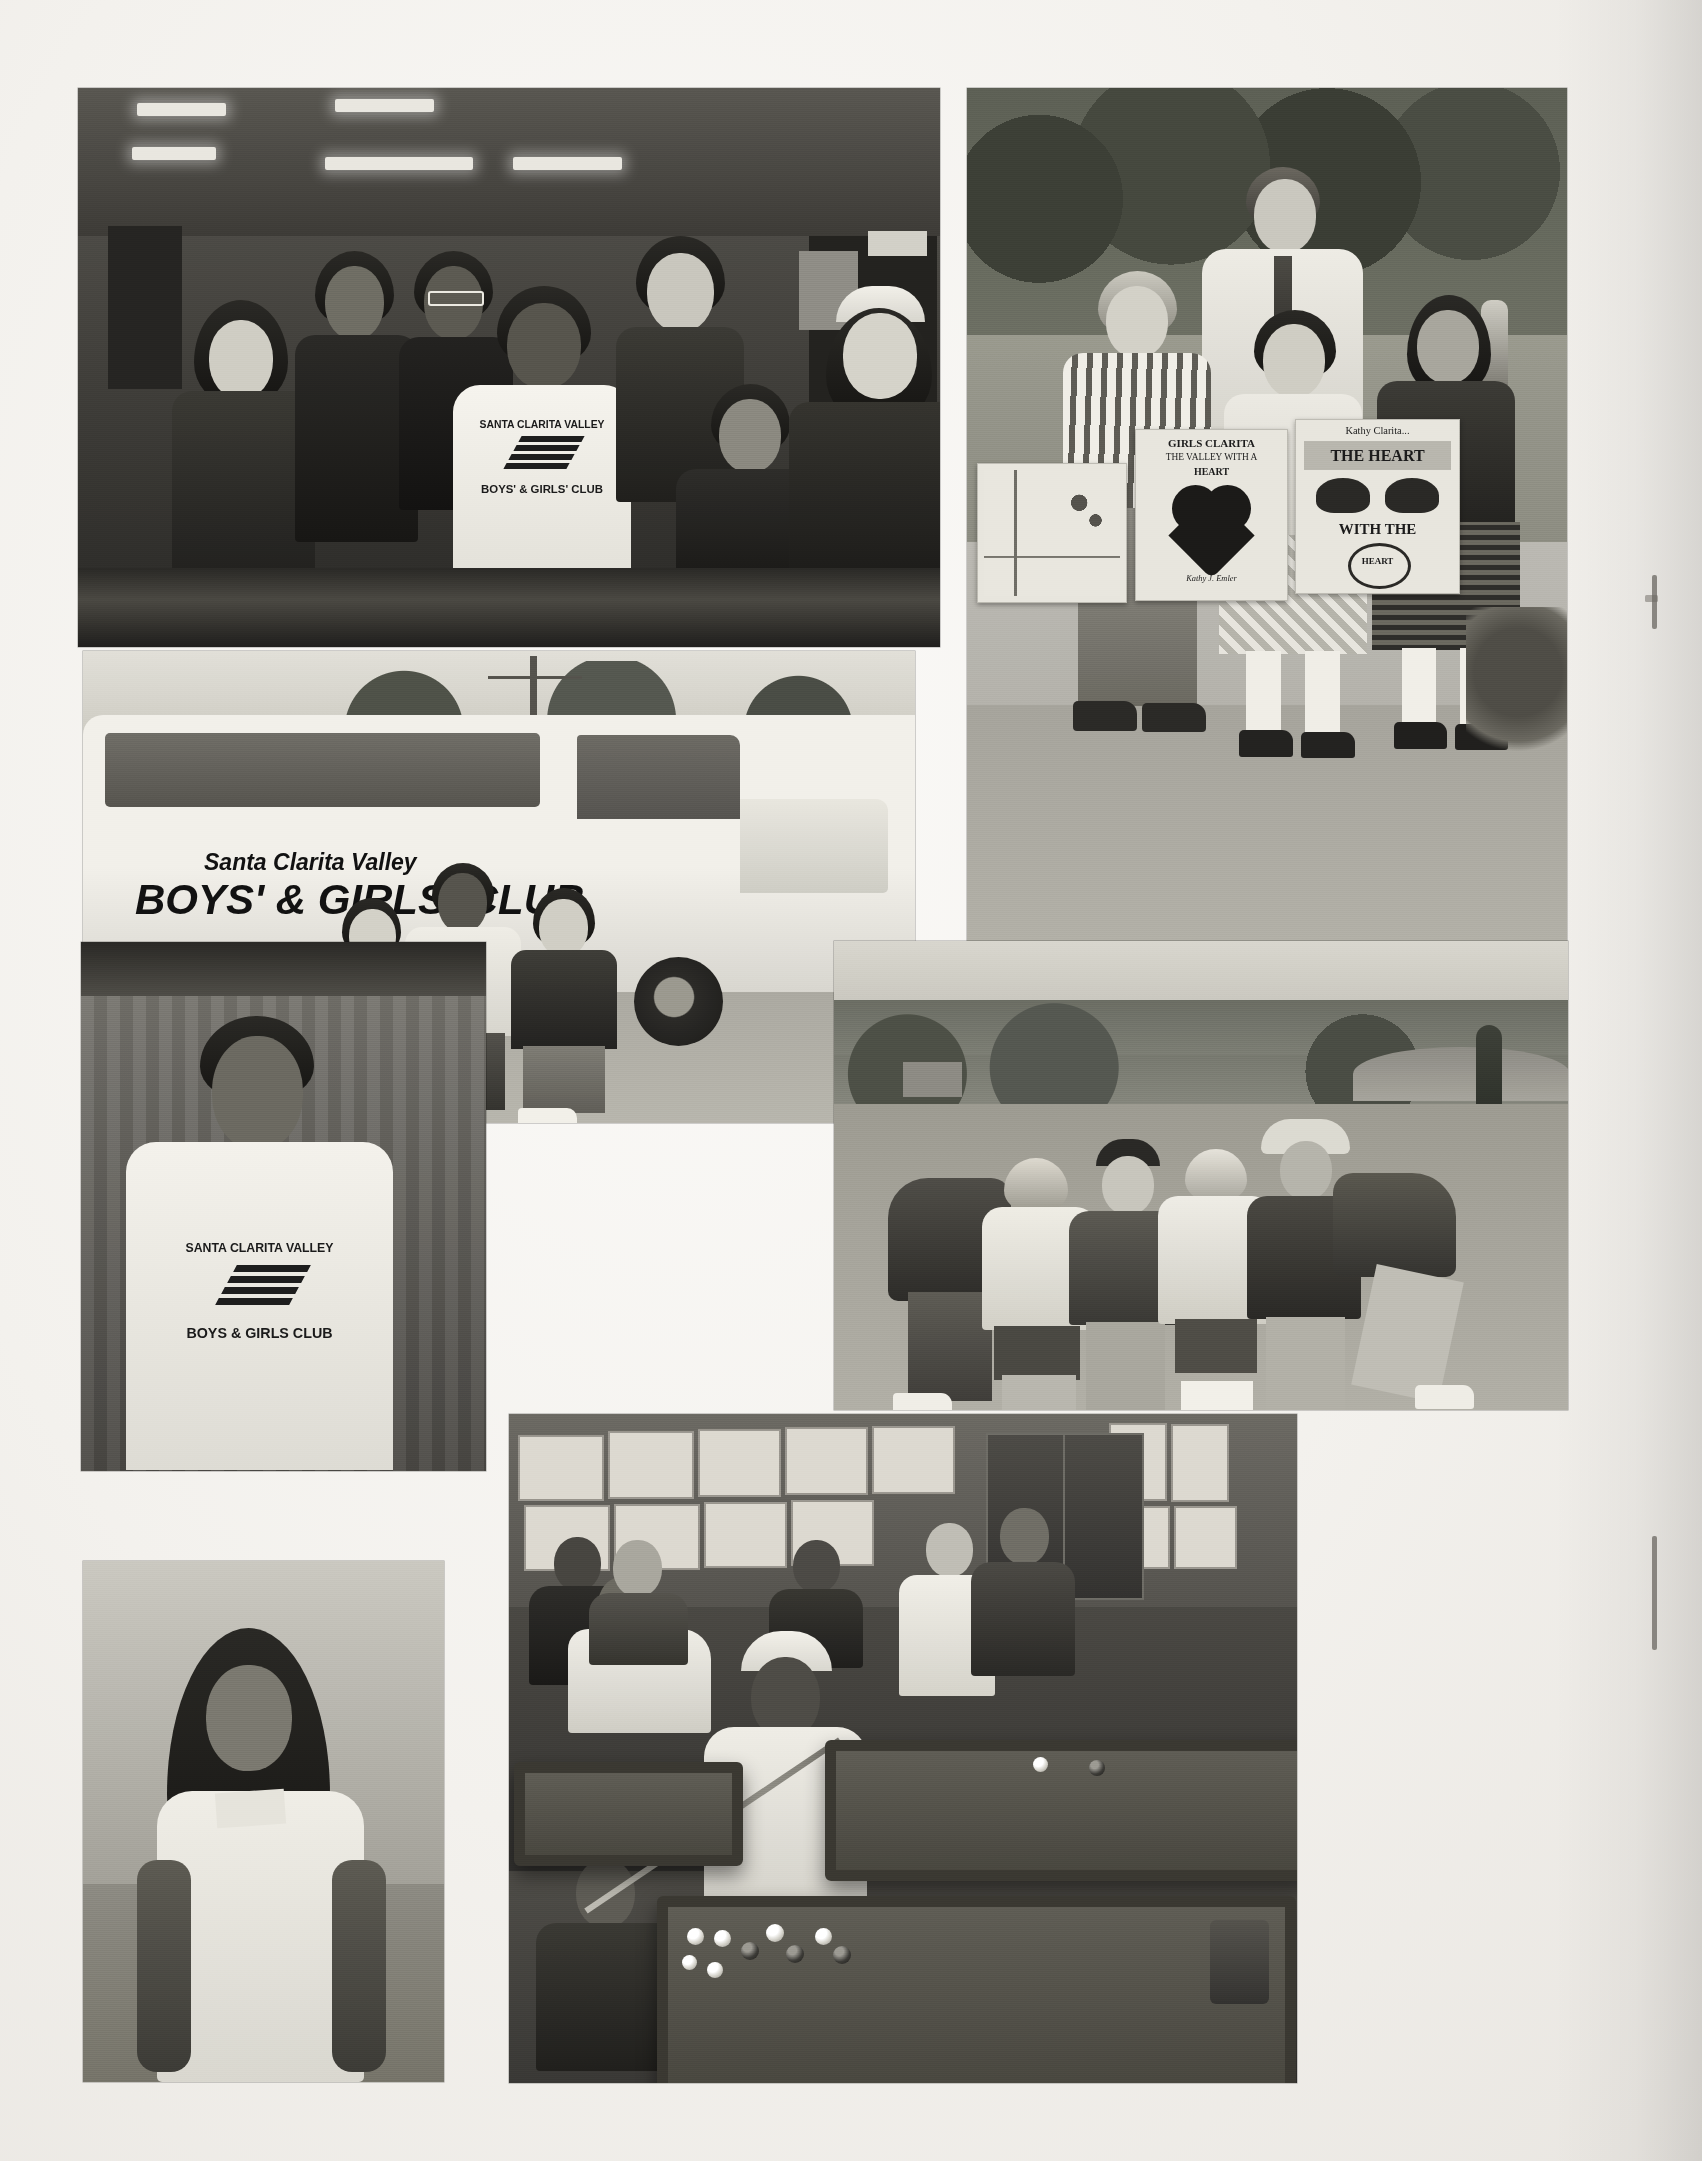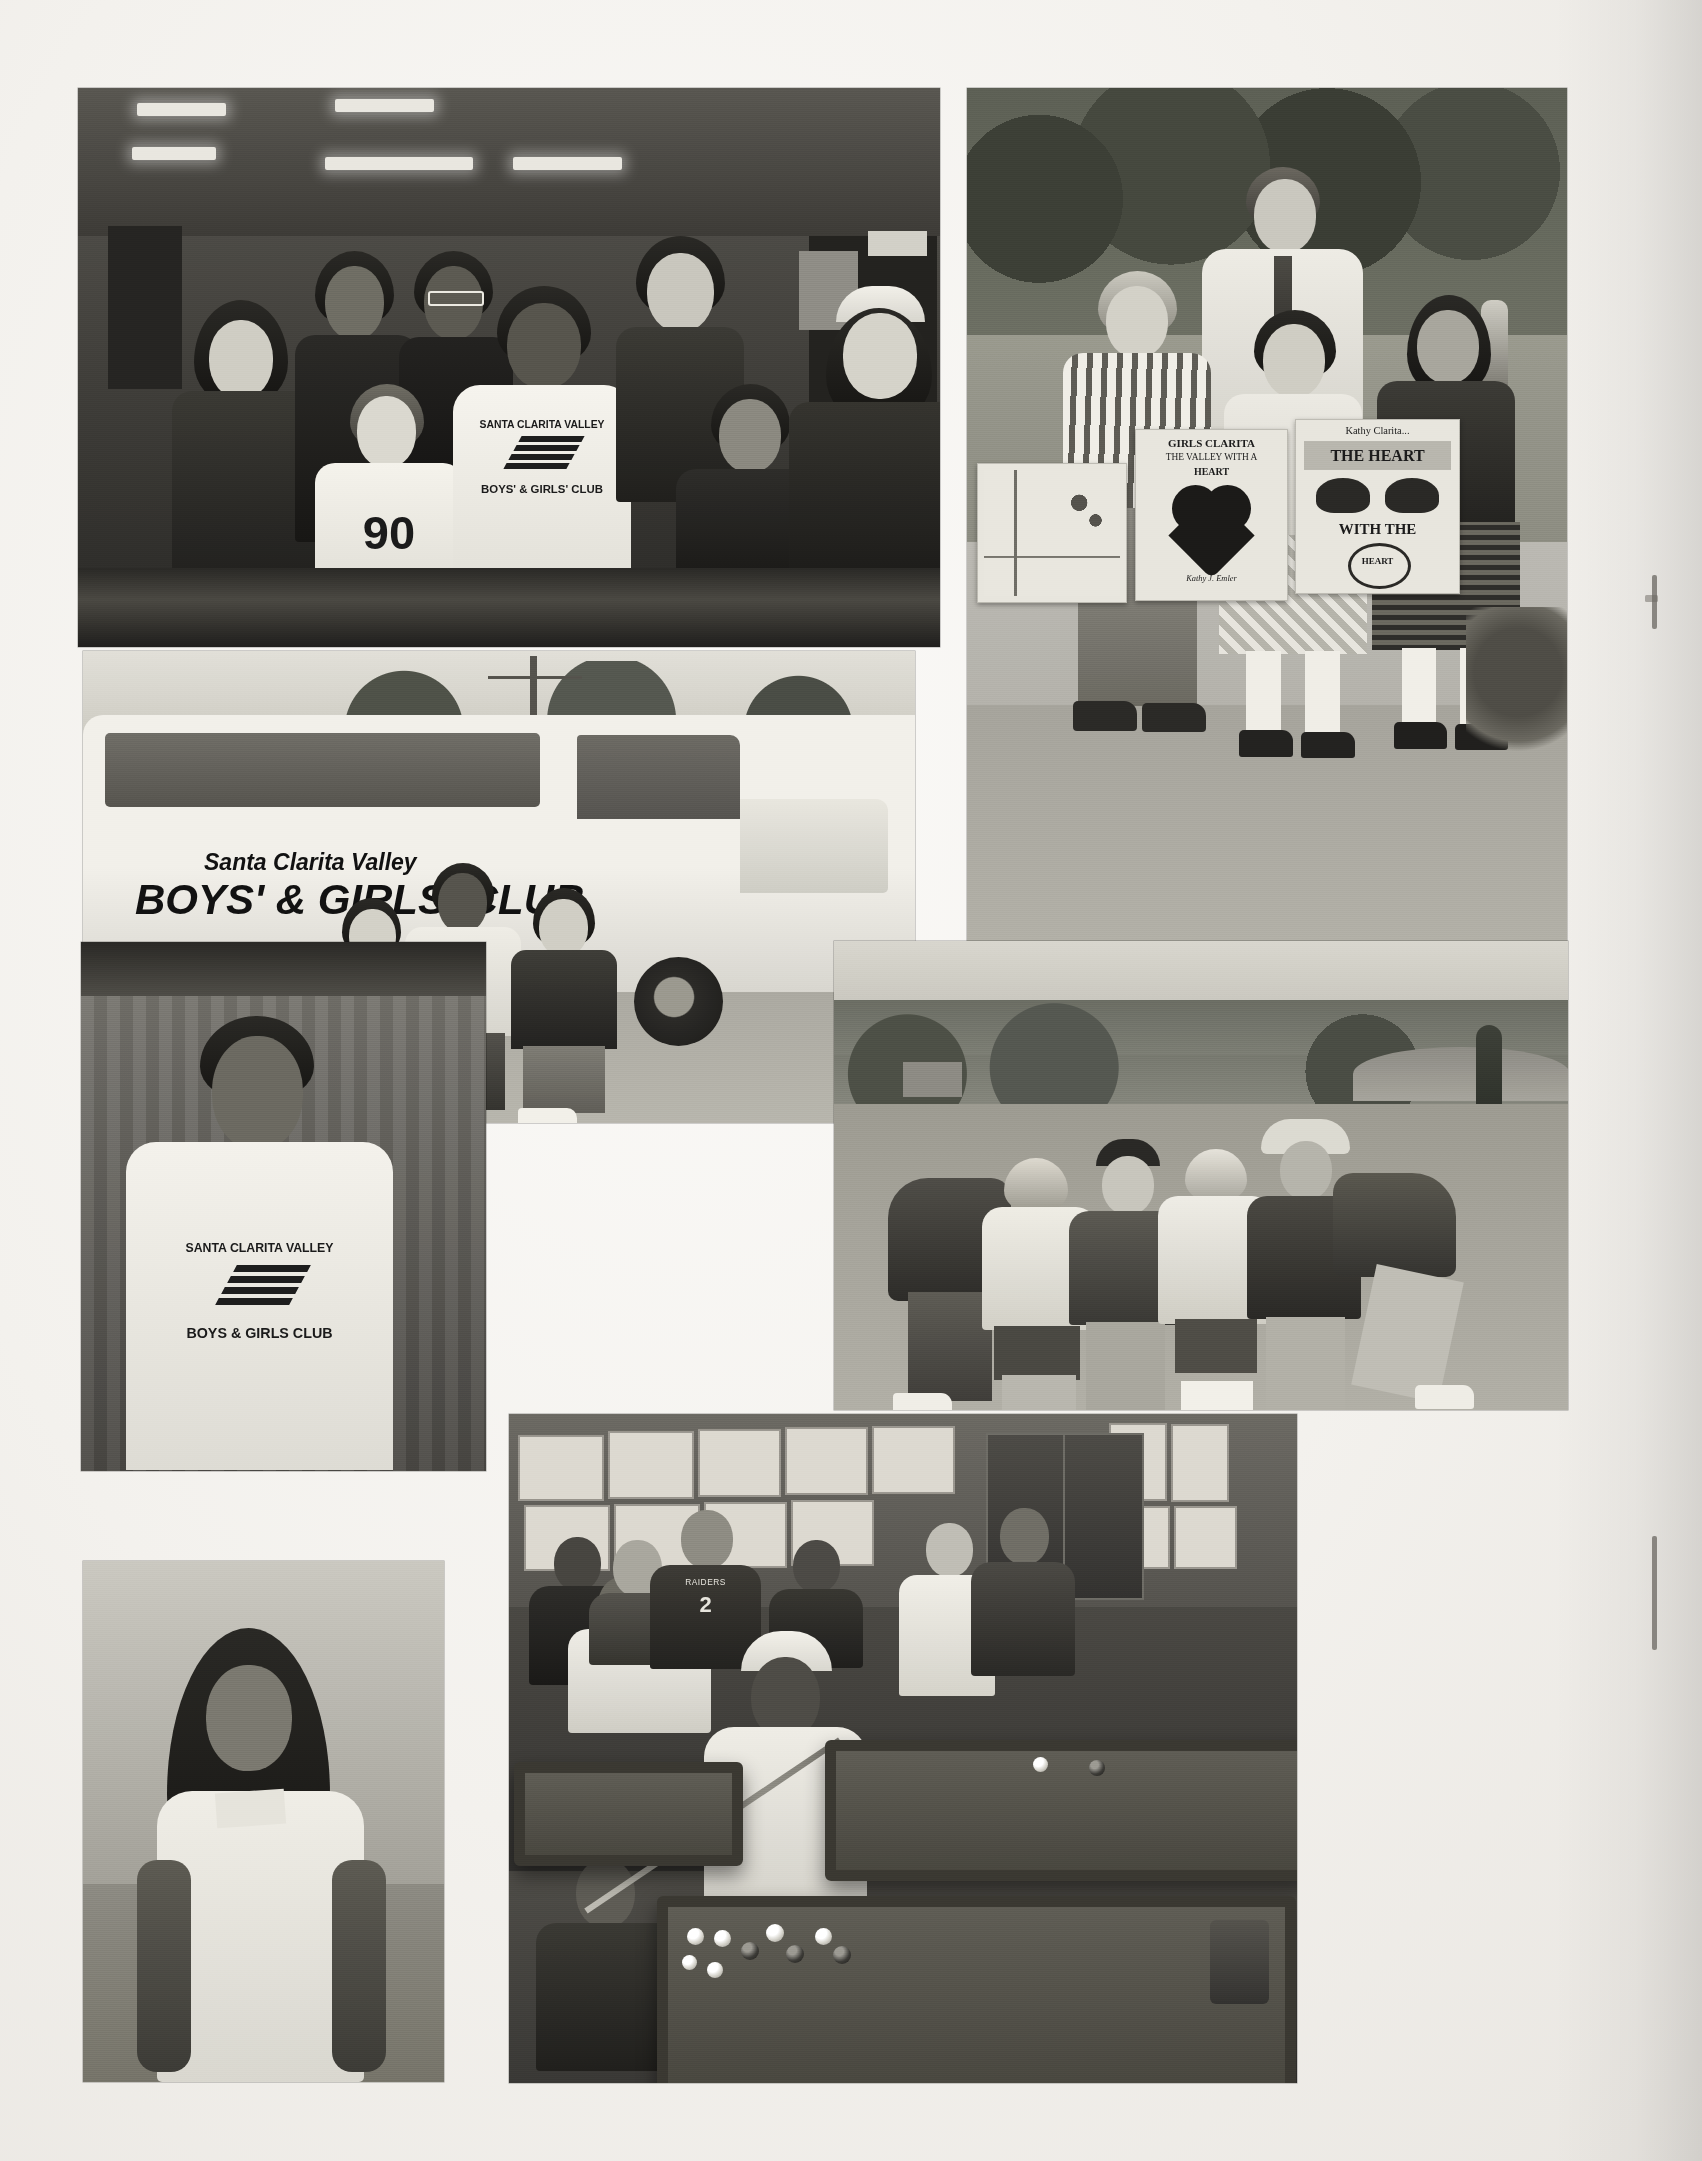--- a/index.html
+++ b/index.html
@@ -263,26 +263,20 @@
       <div class="body" style="left:0; top:84px; width:123px; height:207px; background:linear-gradient(#2b2a27,#171614);"></div>
     </div>
 
     <div style="position:absolute; left:321px; top:163px; width:114px; height:257px;">
       <div class="hair" style="left:15px; top:0; width:79px; height:69px;"></div>
       <div class="head" style="left:25px; top:15px; width:59px; height:74px; background:#5c5a52;"></div>
       <div style="position:absolute; left:29px; top:40px; width:52px; height:11px; border:2.5px solid #eceae2; border-radius:3px;"></div>
       <div class="body" style="left:0; top:86px; width:114px; height:173px; background:linear-gradient(#232220,#131211);"></div>
     </div>
 
-    <div style="position:absolute; left:237px; top:296px; width:148px; height:217px;">
-      <div class="hair" style="left:35px; top:0; width:74px; height:64px; background:linear-gradient(#6e6c63,#474540);"></div>
-      <div class="head" style="left:42px; top:12.3px; width:59px; height:72px; background:#dad8cf;"></div>
-      <div style="position:absolute; left:0; top:79px; width:148px; height:138px; background:linear-gradient(#f5f3ec,#e0ded6); border-radius:20px 20px 0 0;"></div>
-      <div style="position:absolute; left:0; top:121px; width:148px; text-align:center; font-size:47px; font-weight:800; color:#1a1a1a; font-family:'Liberation Sans',sans-serif;">90</div>
-    </div>
 
     <div style="position:absolute; left:375px; top:198px; width:178px; height:306px;">
       <div class="hair" style="left:44px; top:0; width:94px; height:79px;"></div>
       <div class="head" style="left:54px; top:17.3px; width:74px; height:86px; background:#57554d;"></div>
       <div style="position:absolute; left:0; top:99px; width:178px; height:207px; background:linear-gradient(#f6f4ee,#e2e0d8); border-radius:27px 27px 0 0;"></div>
       <div class="tee-logo" style="left:0; top:133px; width:178px; font-size:10.4px;">SANTA CLARITA VALLEY</div>
       <div style="position:absolute; left:52px; top:151px; width:74px; height:39px;">
         <span style="position:absolute; left:0; top:26px; width:63px; height:6px; background:#1d1d1d; transform:skewX(-28deg);"></span>
         <span style="position:absolute; left:5px; top:17px; width:63px; height:6px; background:#1d1d1d; transform:skewX(-28deg);"></span>
         <span style="position:absolute; left:10px; top:8px; width:63px; height:6px; background:#1d1d1d; transform:skewX(-28deg);"></span>
@@ -540,26 +534,20 @@
       <div class="body" style="left:5px; top:49px; width:96px; height:99px; background:linear-gradient(#2e2d2a,#1a1917);"></div>
     </div>
     <div style="position:absolute; left:59px; top:163px; width:148px; height:163px;">
       <div class="head" style="left:30px; top:0; width:49px; height:57px; background:#6b6961;"></div>
       <div style="position:absolute; left:0; top:52px; width:143px; height:104px; background:linear-gradient(#efede6,#cfcdc5); border-radius:20px 30px 4px 4px;"></div>
     </div>
     <div style="position:absolute; left:77px; top:126px; width:104px; height:123px;">
       <div class="head" style="left:27px; top:0; width:49px; height:57px; background:#a9a79e;"></div>
       <div class="body" style="left:2.5px; top:53px; width:99px; height:72px; background:linear-gradient(#55534d,#35342f);"></div>
     </div>
-    <div style="position:absolute; left:141px; top:96px; width:114px; height:158px;">
-      <div class="head" style="left:31px; top:0; width:52px; height:59px; background:#8e8c83;"></div>
-      <div style="position:absolute; left:0; top:55px; width:111px; height:104px; background:linear-gradient(#3d3b36,#23221f); border-radius:20px 20px 3px 3px;"></div>
-      <div style="position:absolute; left:0; top:67px; width:111px; text-align:center; color:#e7e5dd; font-size:8.4px; letter-spacing:0.5px;">RAIDERS</div>
-      <div style="position:absolute; left:0; top:82px; width:111px; text-align:center; color:#e7e5dd; font-size:22px; font-weight:800;">2</div>
-    </div>
     <div style="position:absolute; left:257px; top:126px; width:99px; height:128px;">
       <div class="head" style="left:27px; top:0; width:47px; height:53px; background:#4c4a45;"></div>
       <div class="body" style="left:2.5px; top:49px; width:94px; height:79px; background:linear-gradient(#383732,#1f1e1c);"></div>
     </div>
     <div style="position:absolute; left:390px; top:109px; width:99px; height:173px;">
       <div class="head" style="left:27px; top:0; width:47px; height:54px; background:#c0beb5;"></div>
       <div style="position:absolute; left:0; top:52px; width:96px; height:121px; background:linear-gradient(#f1efe8,#d5d3ca); border-radius:18px 18px 3px 3px;"></div>
     </div>
     <div style="position:absolute; left:462px; top:94px; width:106px; height:168px;">
       <div class="head" style="left:29px; top:0; width:49px; height:57px; background:#706e66;"></div>

